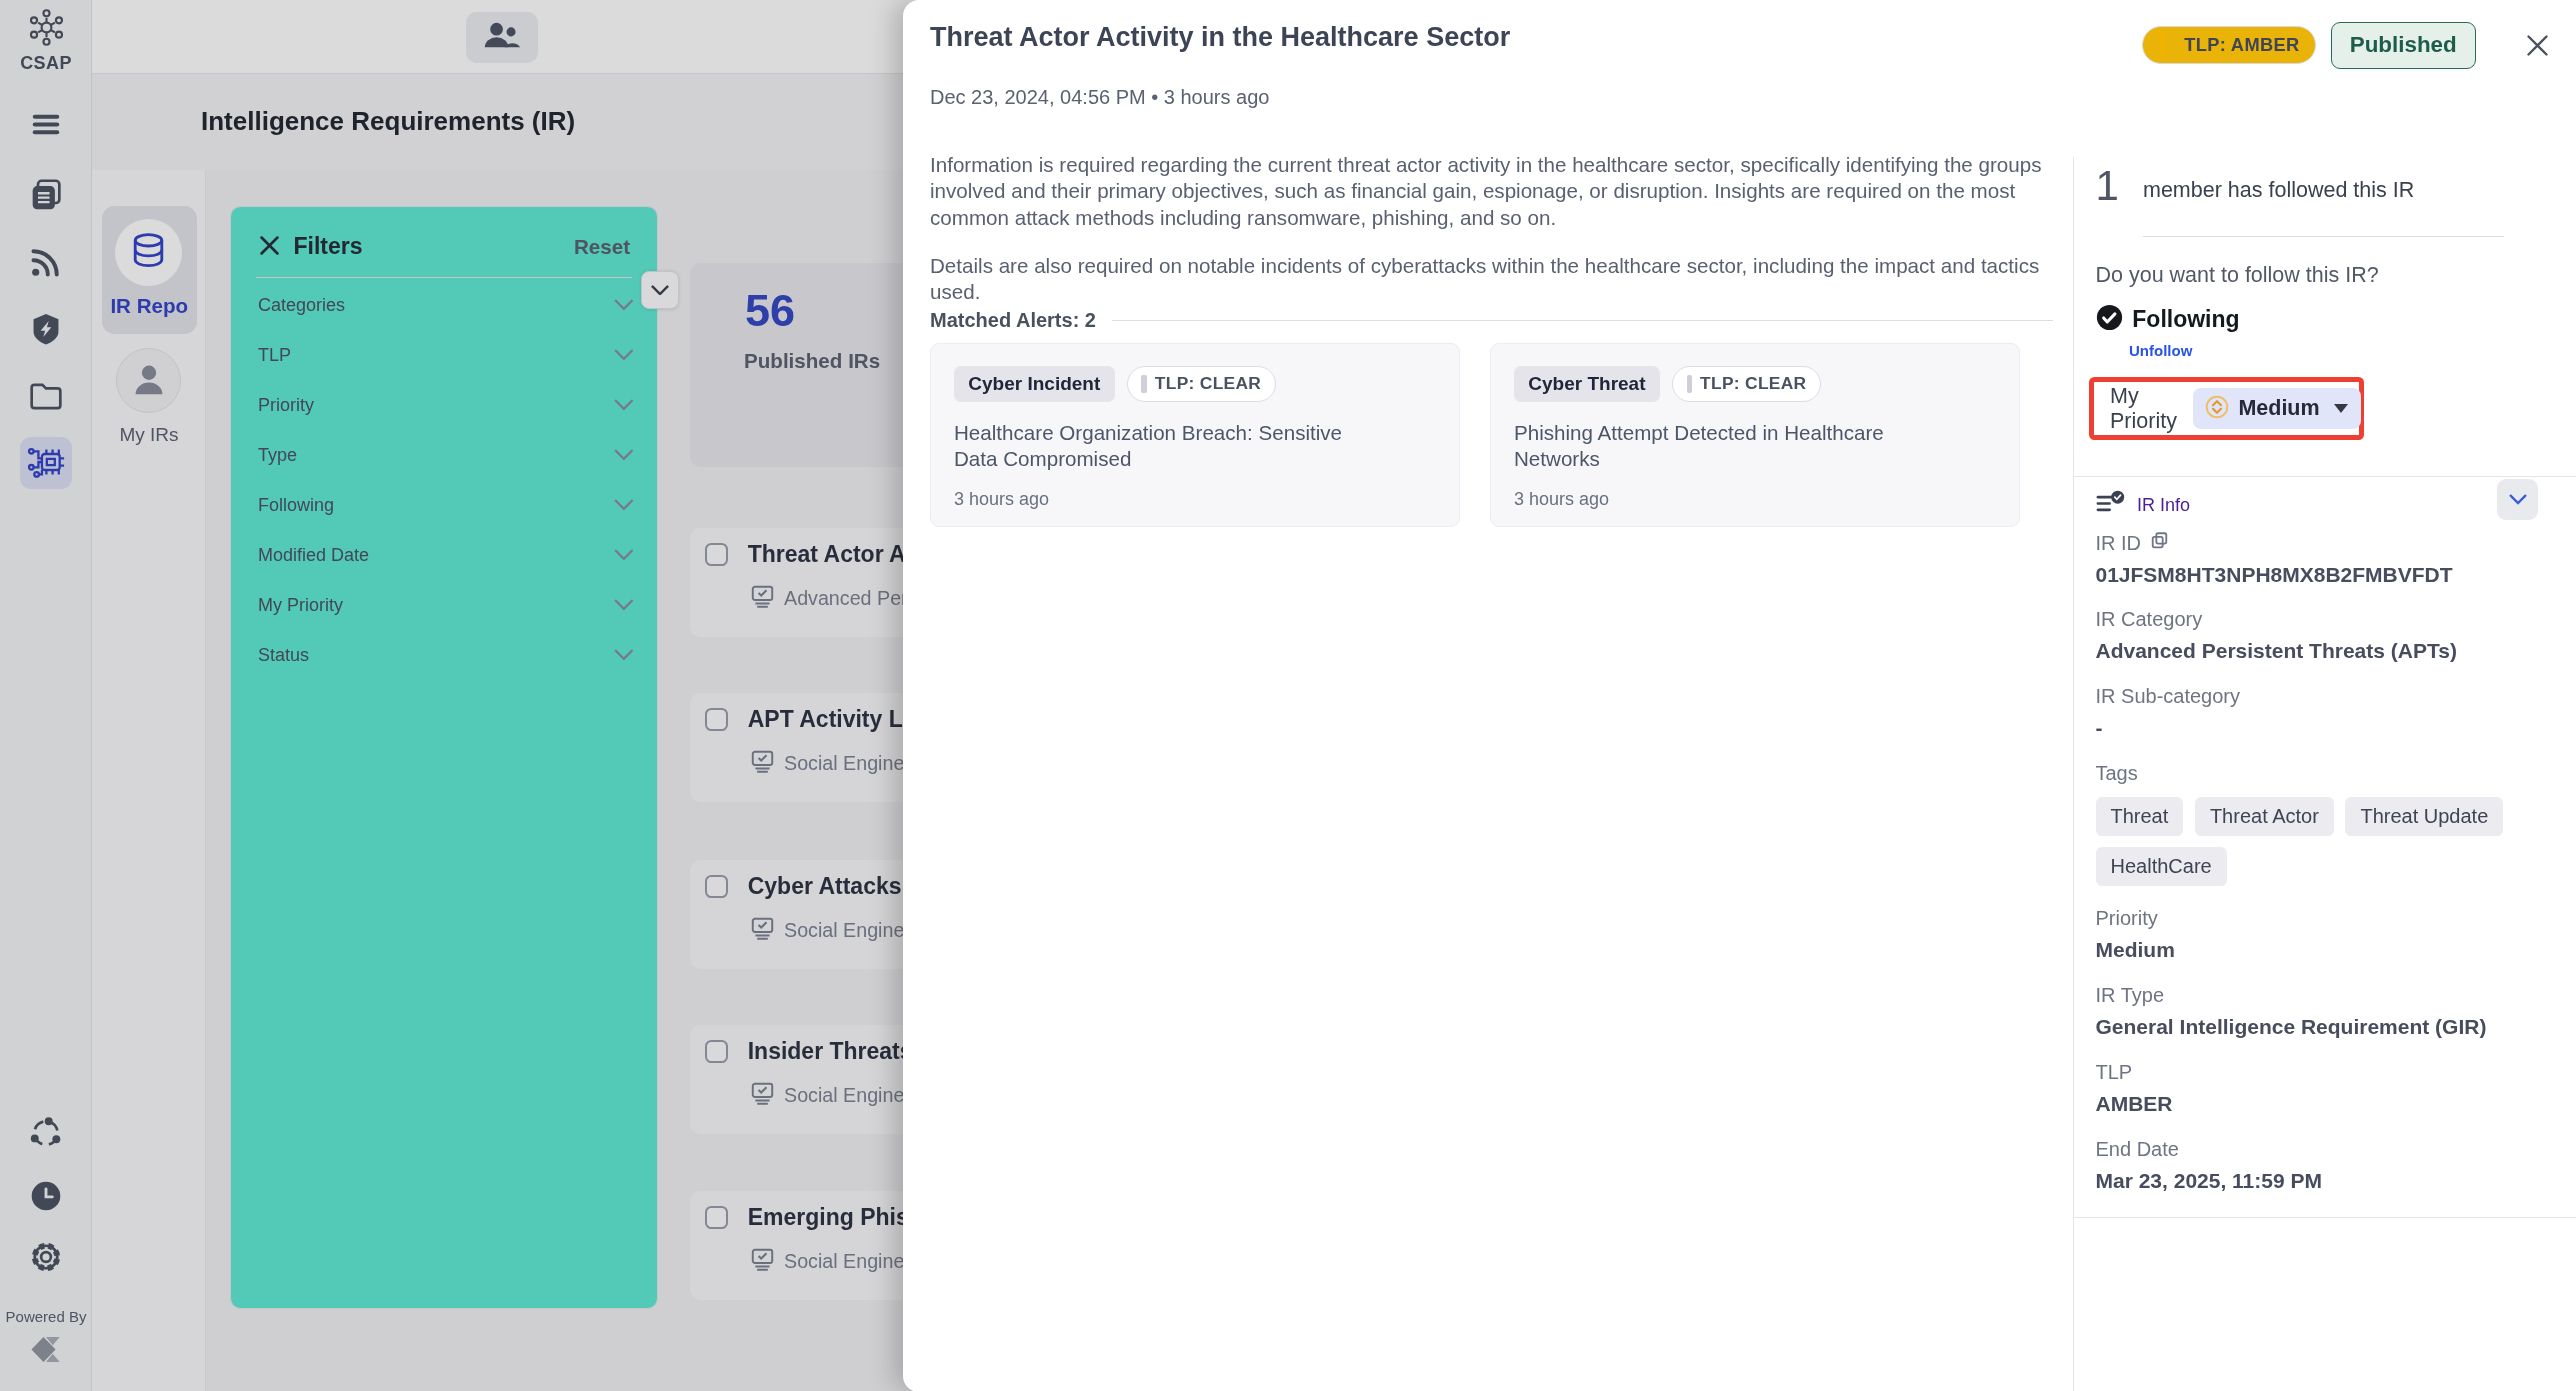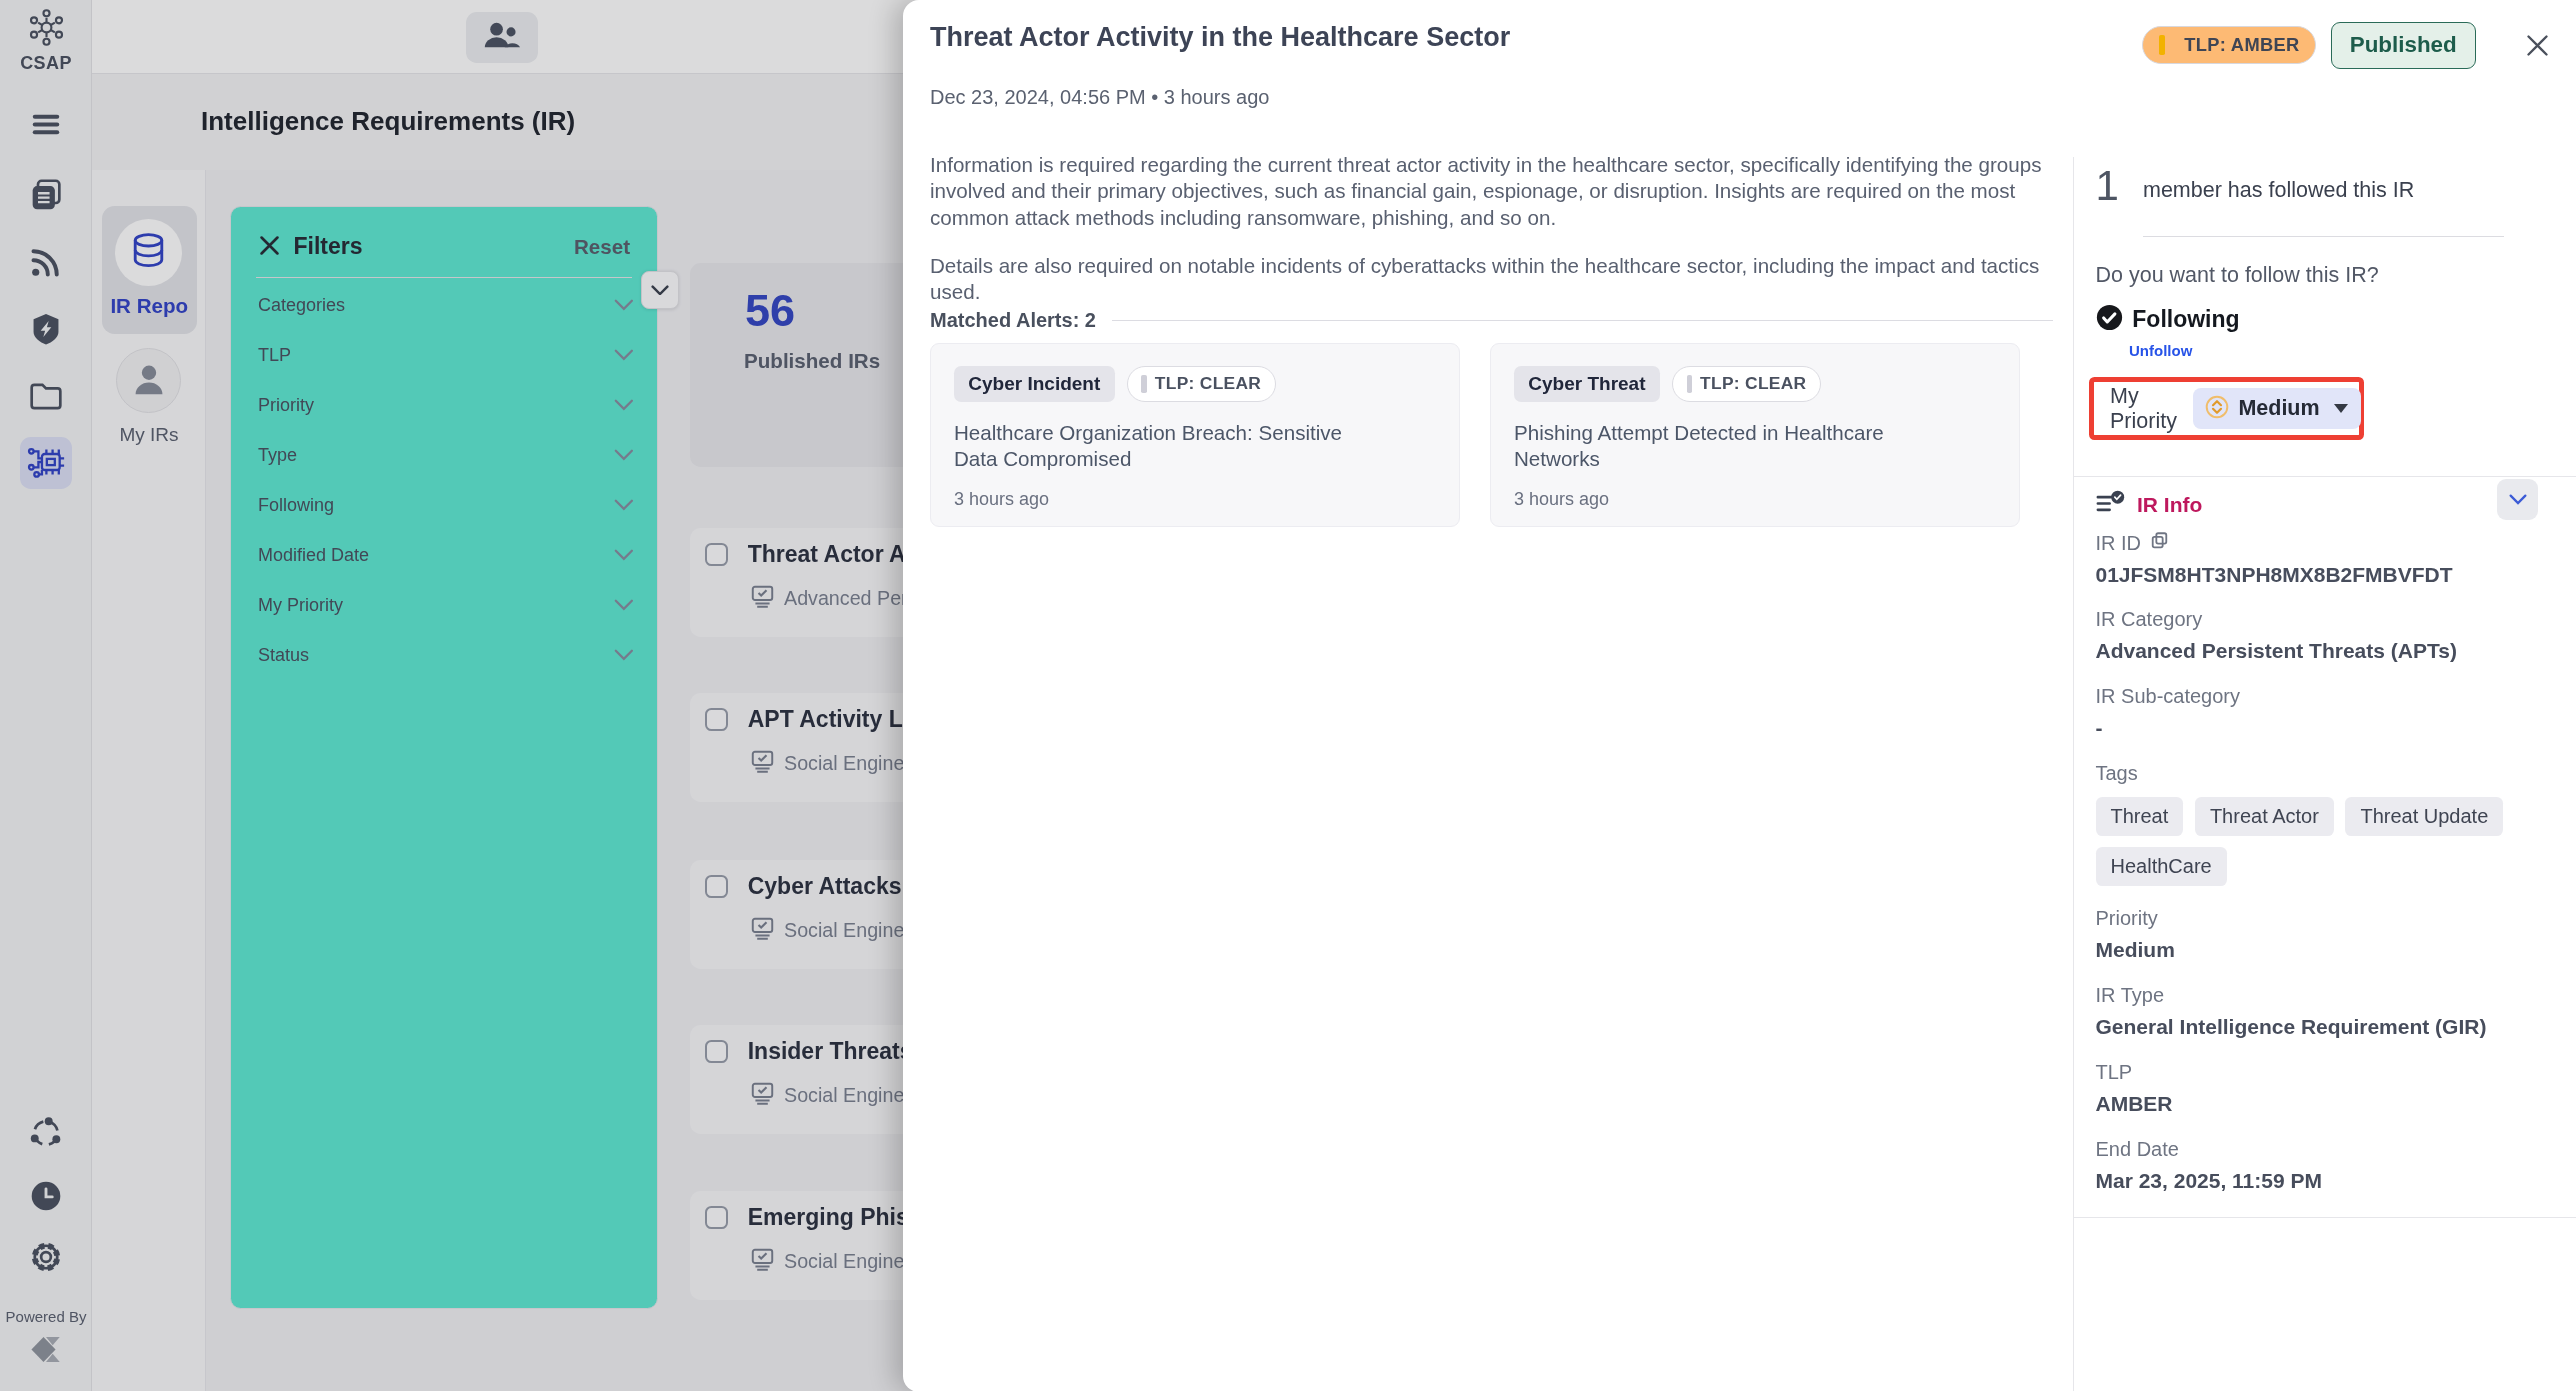--- a/index.html
+++ b/index.html
@@ -58,21 +58,21 @@
   .iritem .cat { font-size:19.7px; color:#7a8090; white-space:nowrap; }
 
   
   .overlay { position:absolute; inset:0; background:rgba(24,25,30,0.155); z-index:50; }
 
   
   .modal { position:absolute; left:903px; top:0; right:0; bottom:0; background:#fff; z-index:60; border-radius:16px 0 0 16px; box-shadow:-9px 0 27px rgba(0,0,0,.2); }
   .m-title { position:absolute; left:27px; top:21.5px; width:984px; font-size:27px; font-weight:600; color:#3d4456; }
   .m-time { position:absolute; left:27px; top:86px; font-size:20px; color:#5a6170; }
   .m-badges { position:absolute; right:25px; top:21.5px; display:flex; align-items:center; gap:14.3px; }
-  .tlp-pill { height:38px; border:1.3px solid #d8d8de; border-radius:19.7px; background:#fdba74; display:flex; align-items:center; gap:19px; padding:0 16px; font-size:18.3px; font-weight:600; color:#3f4554; letter-spacing:0.3px; }
+  .tlp-pill { height:38px; border:1.3px solid #d8d8de; border-radius:19.7px; background:#eab308; display:flex; align-items:center; gap:19px; padding:0 16px; font-size:18.3px; font-weight:600; color:#3f4554; letter-spacing:0.3px; }
   .tlp-bar { width:6.3px; height:19.7px; border-radius:1.8px; background:#f2b200; }
   .pub-badge { height:47px; border:1.3px solid #2a6b58; border-radius:9px; background:#e4f0e9; display:flex; align-items:center; padding:0 18px; font-size:22.4px; font-weight:600; color:#1d5c4b; }
   .m-close { margin-left:34px; display:flex; align-items:center; }
   .m-body { position:absolute; left:27px; top:152px; width:1123px; font-size:20.6px; line-height:1.28; color:#596070; }
   .m-body p + p { margin-top:21.5px; }
   .matched { position:absolute; left:27px; top:309px; width:1123px; display:flex; align-items:center; gap:16px; }
   .matched .lb { font-size:20px; font-weight:600; color:#49505e; white-space:nowrap; }
   .matched .line { flex:1; height:1.8px; background:#dcdce2; }
   .acards { position:absolute; left:27px; top:343px; display:flex; gap:30px; }
   .acard { width:530px; height:184px; background:#f7f7f9; border:0.9px solid #ececf1; border-radius:9px; padding:21.5px 23px 16px 23px; display:flex; flex-direction:column; }
@@ -94,21 +94,21 @@
   .following .lb { font-size:23px; font-weight:600; color:#14181f; }
   .unfollow { position:absolute; left:55px; top:185px; font-size:15px; font-weight:600; color:#2753e8; }
   .redbox { position:absolute; left:15px; top:220px; width:275px; height:63px; border:5.4px solid #ee3f33; border-radius:5.4px; display:flex; align-items:center; padding-left:16px; gap:16px; }
   .redbox .lb { font-size:21.5px; color:#3a404e; }
   .prio-dd { height:41px; background:#e1e5f9; border-radius:8px; display:flex; align-items:center; gap:9px; padding:0 12.5px; }
   .prio-dd .val { font-size:21.5px; font-weight:700; color:#252a36; }
   .caret { width:0; height:0; border-left:7.2px solid transparent; border-right:7.2px solid transparent; border-top:9.8px solid #343944; margin-left:5.4px; }
 
   .info-top-line { position:absolute; left:0; right:0; top:319px; border-top:0.9px solid #e6e6ea; }
   .info-head { position:absolute; left:21.5px; top:333px; display:flex; align-items:center; gap:12.5px; }
-  .info-head .t { font-size:21px; font-weight:700; color:#be185d; }
+  .info-head .t { font-size:18px; font-weight:400; color:#4c1d95; }
   .info-collapse { position:absolute; right:38px; top:322px; width:41px; height:41px; background:#e9eaee; border-radius:9px; display:flex; align-items:center; justify-content:center; }
 
   .fld { position:absolute; left:21.5px; right:18px; }
   .fld .flabel { font-size:20px; color:#6e7482; display:flex; align-items:center; gap:9px; }
   .fld .fvalue { margin-top:8px; font-size:21px; font-weight:600; color:#474d5c; }
   .chiprow { display:flex; gap:11.6px; margin-top:11.6px; }
   .tagchip { height:39px; background:#ebebf0; border-radius:6.3px; display:flex; align-items:center; padding:0 15px; font-size:20px; color:#3f4452; }
 </style>
 </head>
 <body>

